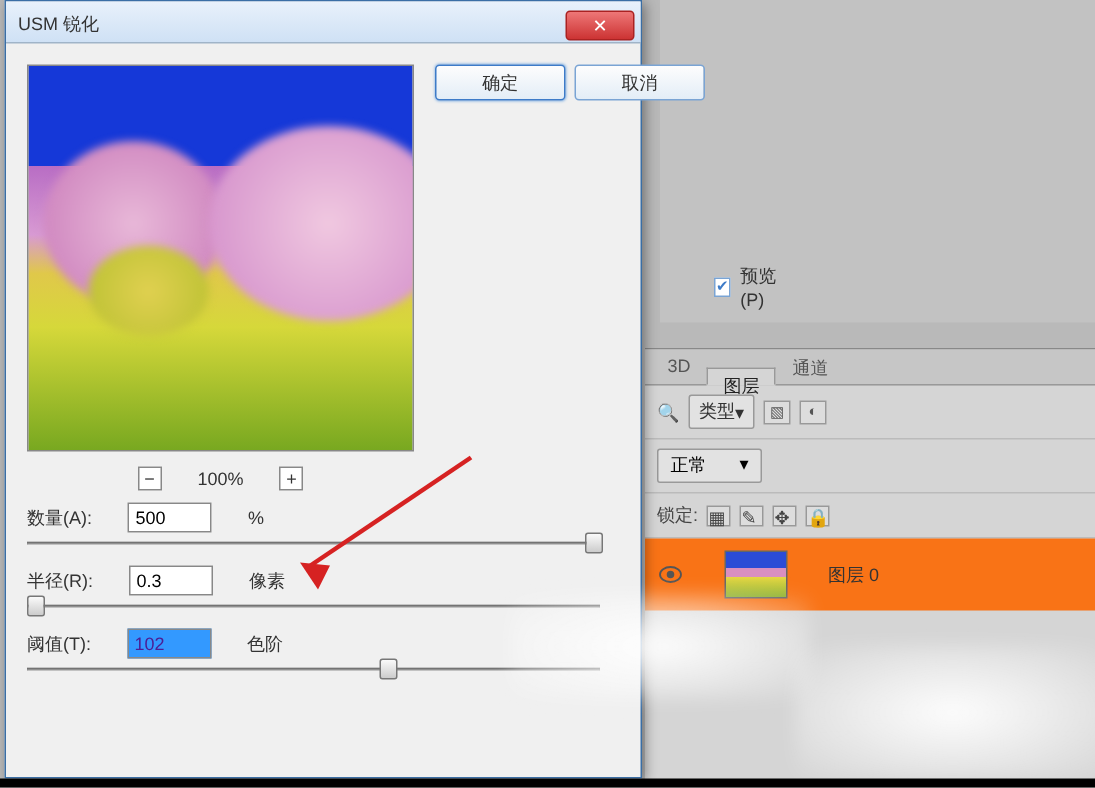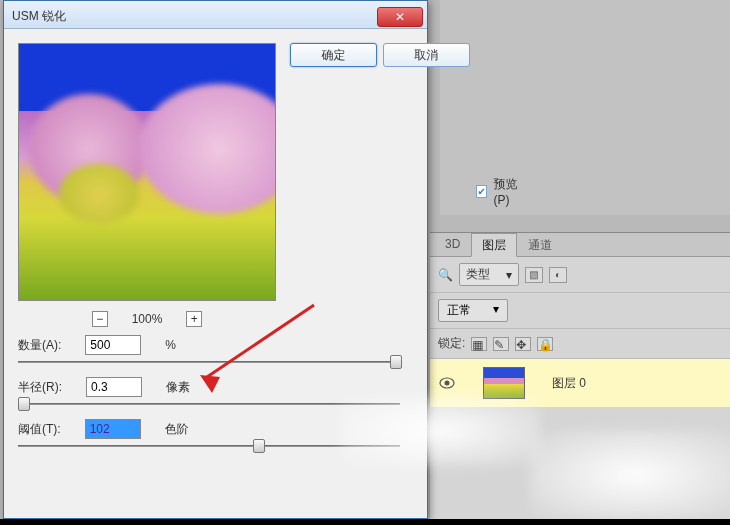--- a/index.html
+++ b/index.html
@@ -4,33 +4,33 @@
 <style>
 * { box-sizing: border-box; margin: 0; padding: 0; font-family: "Microsoft YaHei", "SimSun", sans-serif; }
 body { width: 730px; height: 525px; background: #000; position: relative; overflow: hidden; }
 
 .ps-bg { position: absolute; left: 0; top: 0; width: 730px; height: 525px; background: #b9b9b9; }
 .ps-canvas { position: absolute; left: 440px; top: 0; width: 290px; height: 215px; background: #c2c2c2; }
 
 .panels { position: absolute; left: 430px; top: 232px; width: 300px; height: 290px; background: #d5d5d5; border-top: 1px solid #888; }
 .panel-tabs { display: flex; background: #c6c6c6; border-bottom: 1px solid #999; height: 24px; padding-left: 4px; }
 .panel-tab { padding: 3px 10px; font-size: 12px; color: #555; border: 1px solid transparent; cursor: default; }
-.panel-tab.active { background: #d5d5d5; border: 1px solid #999; border-bottom: 1px solid #d5d5d5; margin-bottom: -1px; color: #222; }
+.panel-tab.active { background: #d5d5d5; border: 1px solid #999; border-bottom: 1px solid #d5d5d5; margin-bottom: -1px; color: #222; margin-top: 12px; }
 
 .type-row { display: flex; align-items: center; padding: 6px 8px; gap: 6px; border-bottom: 1px solid #bbb; }
-.type-dropdown { display: inline-flex; align-items: center; gap: 16px; font-size: 12px; color: #333; padding: 2px 6px; border: 1px solid #999; background: #e2e2e2; border-radius: 2px; }
+.type-dropdown { display: inline-flex; align-items: center; gap: 0; font-size: 12px; color: #333; padding: 2px 6px; border: 1px solid #999; background: #e2e2e2; border-radius: 2px; }
 .mini-icon { width: 18px; height: 16px; background: #ddd; border: 1px solid #999; display: inline-flex; align-items: center; justify-content: center; font-size: 10px; color: #555; }
 
 .blend-row { display: flex; align-items: center; padding: 6px 8px; gap: 6px; border-bottom: 1px solid #bbb; }
 .blend-dropdown { font-size: 12px; padding: 2px 8px; border: 1px solid #999; background: #e2e2e2; border-radius: 2px; min-width: 70px; display: flex; justify-content: space-between; }
 
 .lock-row { display: flex; align-items: center; padding: 6px 8px; gap: 6px; border-bottom: 1px solid #bbb; font-size: 12px; color: #444; }
 .lock-icon { width: 16px; height: 14px; background: #ddd; border: 1px solid #999; display: inline-block; }
 
-.layer-row { display: flex; align-items: center; padding: 8px; gap: 27px; background: #fef9c3; }
+.layer-row { display: flex; align-items: center; padding: 8px; gap: 27px; background: #f97316; }
 .eye-icon { width: 18px; height: 14px; display: inline-flex; align-items: center; justify-content: center; }
 .layer-thumb { width: 42px; height: 32px; border: 1px solid #666; background: linear-gradient(to bottom, #2b4cd6 0%, #2b4cd6 35%, #d98fc0 35%, #d98fc0 55%, #e8d843 55%, #8fb231 100%); }
 .layer-name { font-size: 12px; color: #333; }
 
 
 .dialog { position: absolute; left: 3px; top: 0; width: 425px; height: 519px; background: #f0f0f0; border: 1px solid #3a6ea5; box-shadow: 2px 2px 8px rgba(0,0,0,0.4); }
 .titlebar { height: 28px; background: linear-gradient(to bottom, #e8f1fb, #cfe1f5); display: flex; align-items: center; justify-content: space-between; padding: 4px 0 0 8px; border-bottom: 1px solid #a0b4c8; }
 .title-text { font-size: 12px; color: #333; }
 .close-btn { width: 46px; height: 20px; background: linear-gradient(to bottom, #e77, #c33); border: 1px solid #a22; border-radius: 3px; color: #fff; display: flex; align-items: center; justify-content: center; font-size: 12px; margin-right: 4px; }
 

